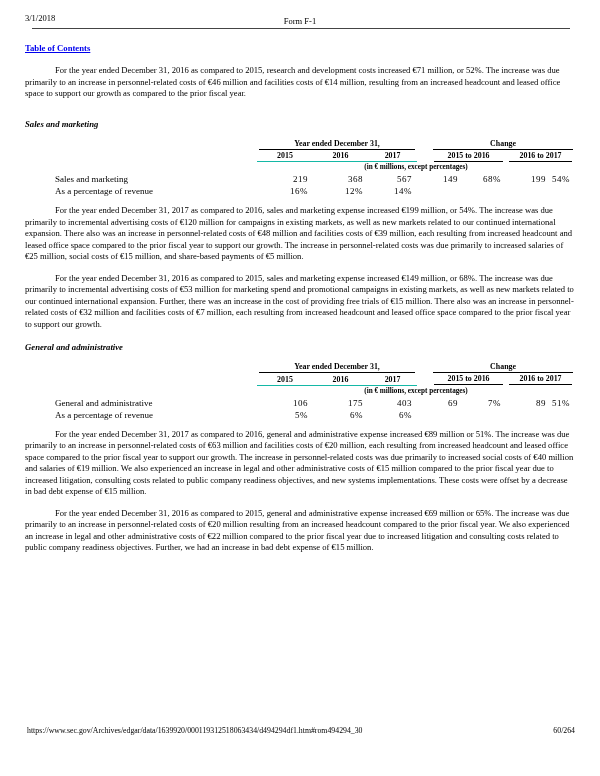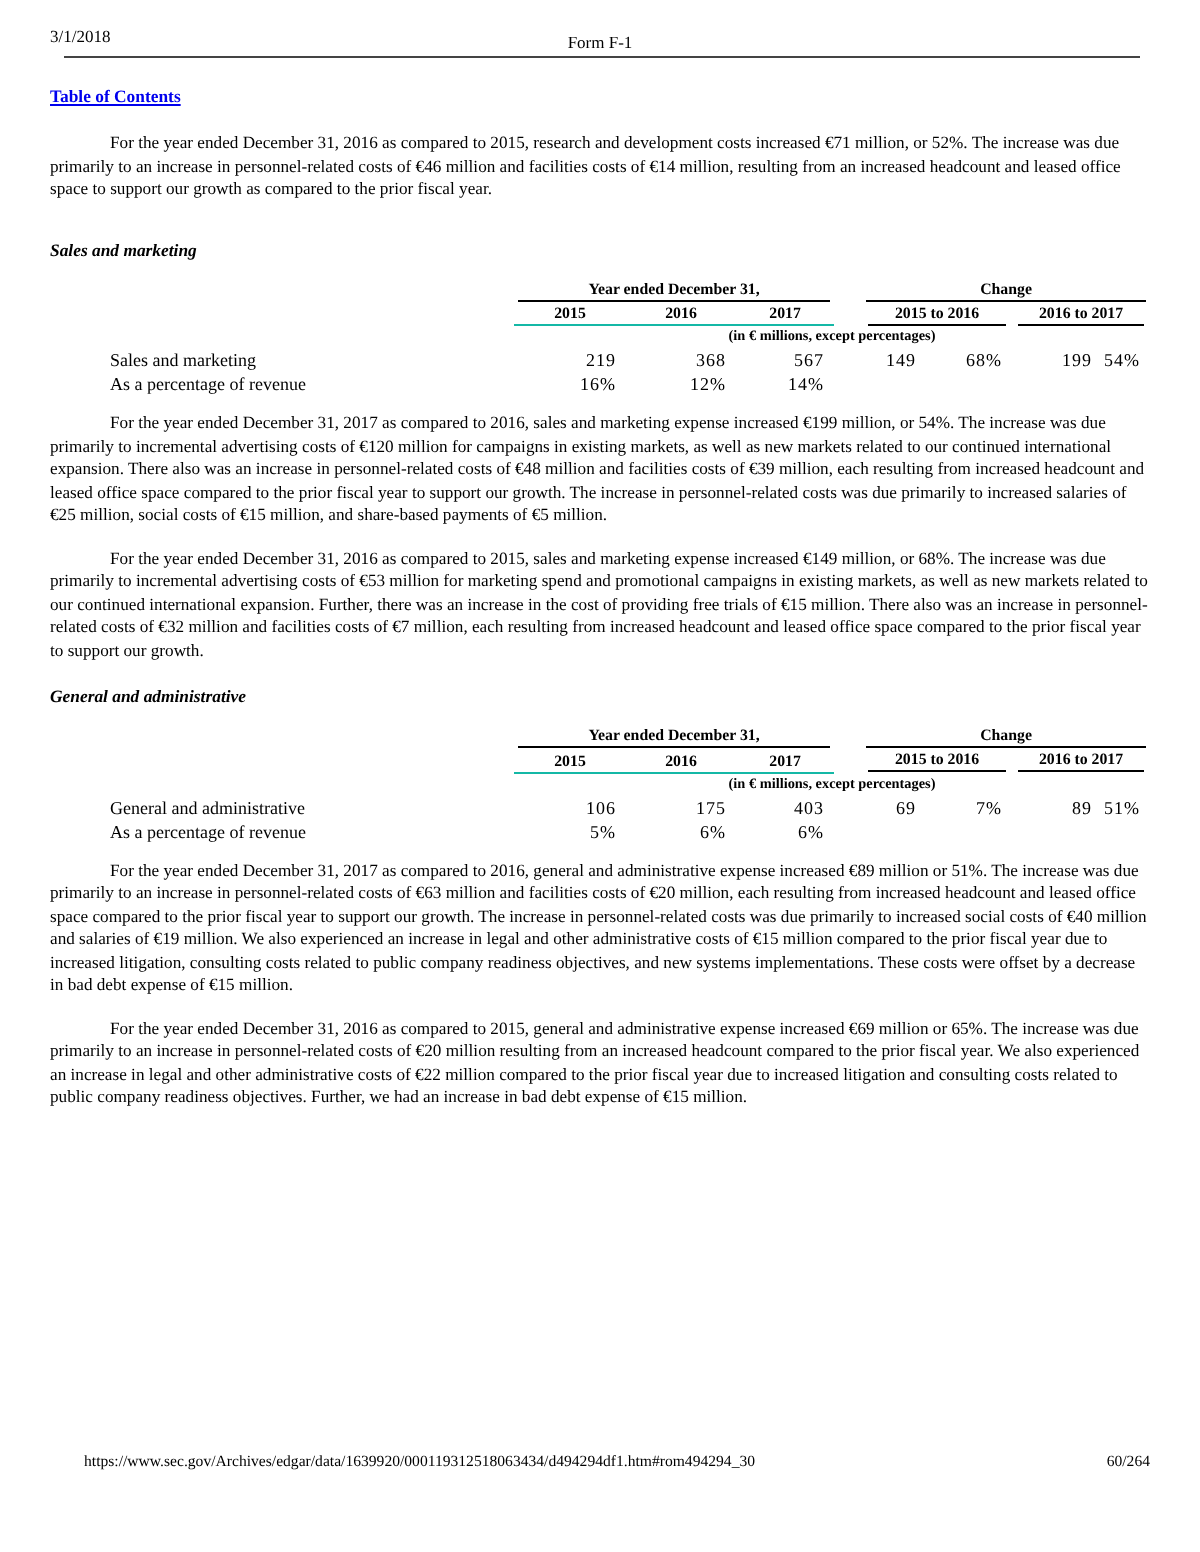--- a/index.html
+++ b/index.html
@@ -63,21 +63,21 @@
   .fin-table .period-th { font-weight: bold; font-size: 7.9px; padding: 1px 3px 0 3px; }
   .fin-table .period-th .hd { border-bottom: 1px solid #000; text-align: center; padding-bottom: 1px; white-space: nowrap; }
   .fin-table .units-note {
     text-align: center; font-weight: bold; font-size: 7.2px; padding: 1px 0 2px 0;
   }
   .fin-table .row-label { text-align: left; padding: 1px 0 1px 30px; white-space: nowrap; }
   .fin-table .num { text-align: right; padding: 1px 5px 1px 0; letter-spacing: 0.5px; white-space: nowrap; }
 
   
   .page-number { margin-top: 13px; text-align: center; font-size: 8.6px; }
-  .footer-row { position: absolute; left: 42px; right: 25px; bottom: 11px; font-size: 7.8px; }
+  .footer-row { position: absolute; left: 27px; right: 25px; bottom: 11px; font-size: 7.8px; }
   .footer-url { float: left; }
   .footer-page { float: right; }
 </style>
 </head>
 <body>
 
 <div class="page">
 
   <div class="header-row">
     <span class="print-date">3/1/2018</span>

